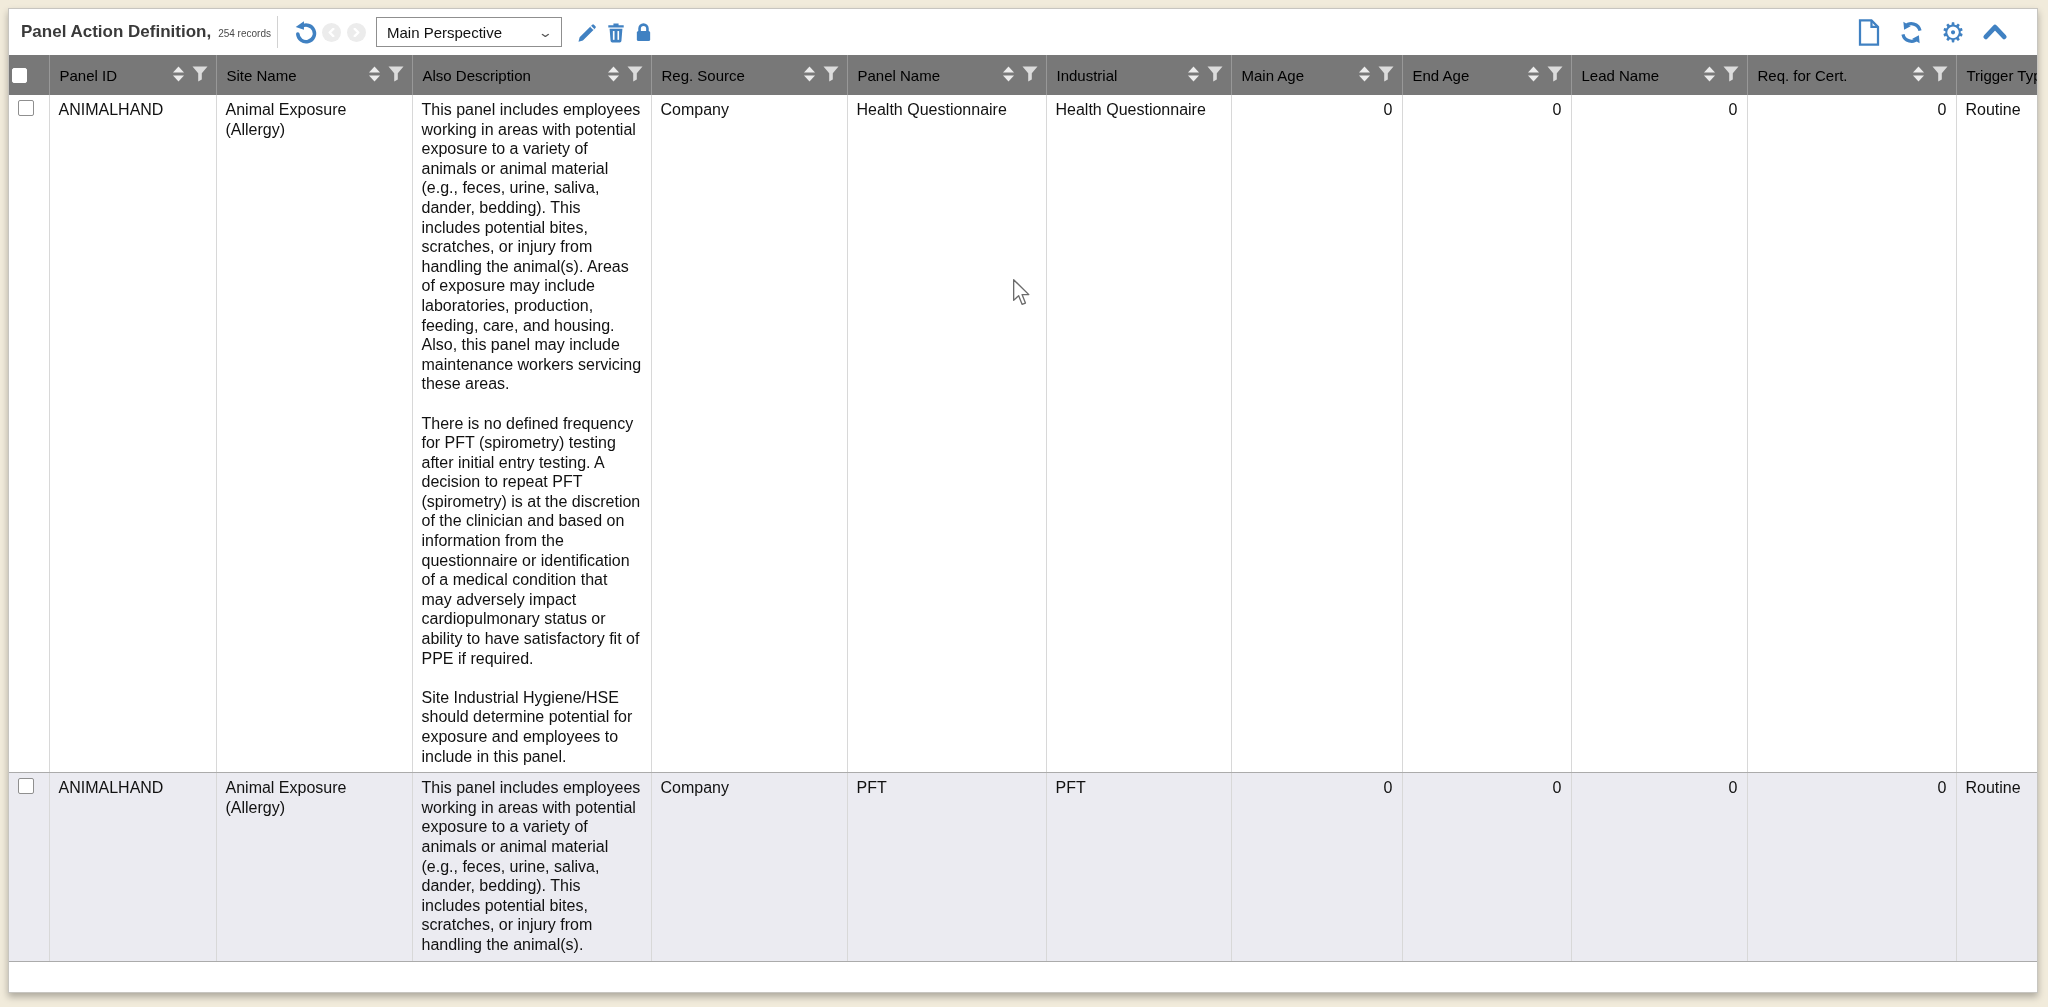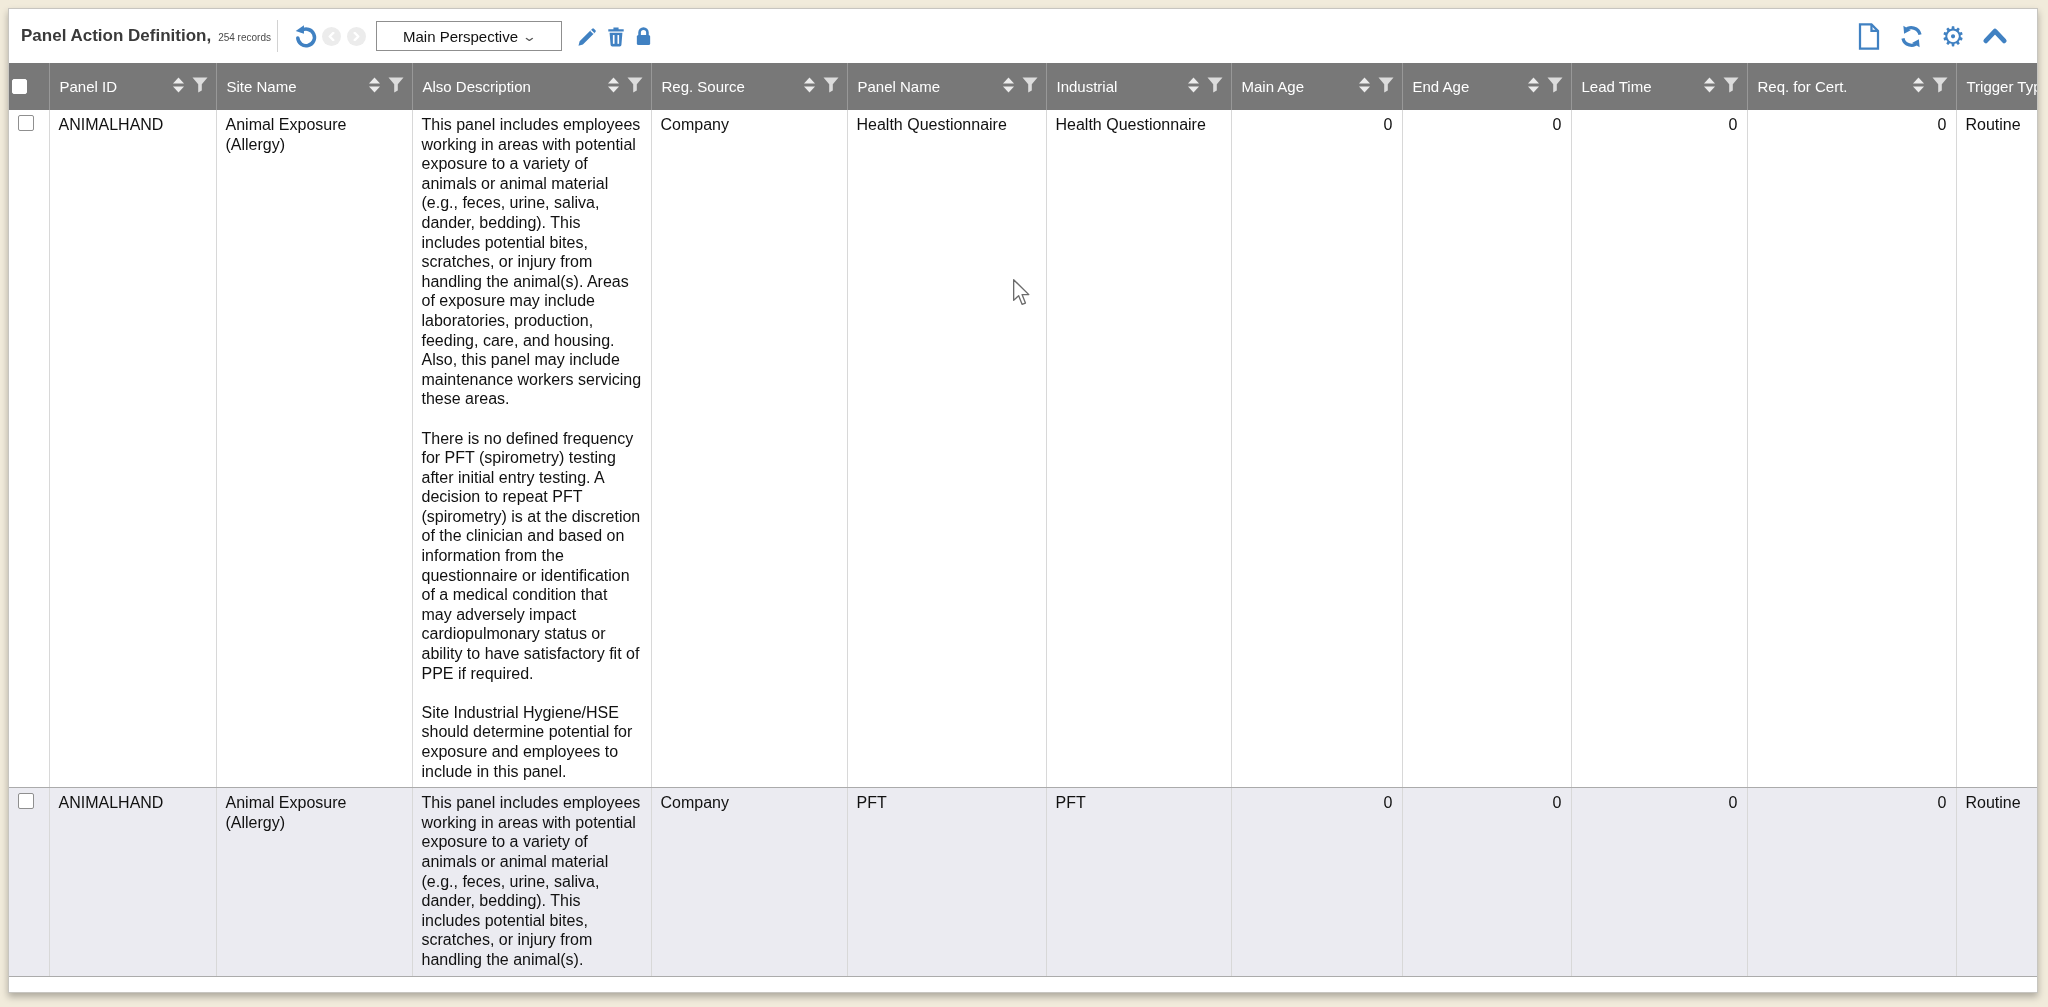--- a/index.html
+++ b/index.html
@@ -13,44 +13,44 @@
   }
   .app-panel {
     position:absolute; left:8px; top:8px; width:2030px; height:985px;
     background:#ffffff;
     border:1px solid #c7c5c0;
     box-shadow:0 4px 7px rgba(0,0,0,0.28);
     overflow:hidden;
   }
   
   .toolbar {
-    height:54px; display:flex; align-items:center;
+    height:46px; display:flex; align-items:center;
     background:#ffffff; padding:0 12px; position:relative;
   }
   .title-wrap { display:flex; align-items:baseline; gap:7px; white-space:nowrap; }
   .panel-title { font-size:17px; font-weight:bold; color:#3a3a3a; }
   .record-count { font-size:10px; color:#4a4a4a; }
   .tb-divider { width:1px; height:32px; background:#d2d2d2; margin:0 14px 0 6px; }
   .tb-btn { border:none; background:transparent; display:flex; align-items:center; justify-content:center;
             width:28px; height:28px; cursor:pointer; padding:0; }
   .nav-circle { width:19px; height:19px; border-radius:50%; background:#ececec;
                 display:flex; align-items:center; justify-content:center; }
   .nav-group { display:flex; gap:6px; margin:0 10px 0 2px; }
   .perspective-select {
     width:186px; height:30px; border:1px solid #8f8f8f; background:#ffffff;
     display:flex; align-items:center; justify-content:space-between;
-    padding:0 26px; font-size:15px; color:#111; cursor:pointer; margin-right:12px;
+    padding:0 10px; font-size:15px; color:#111; cursor:pointer; margin-right:12px;
   }
   .select-chevron { color:#555; font-size:13px; transform:scaleX(1.4); }
   .right-icons { margin-left:auto; display:flex; align-items:center; gap:14px; padding-right:16px; }
   
   .grid { border-collapse:collapse; table-layout:fixed; width:2207px; }
   .grid thead th {
-    background:#787878; color:#ffffff; font-weight:normal; font-size:15px;
-    height:47px; text-align:left; border-right:1px solid #989898; padding:0;
+    background:#787878; color:#000000; font-weight:normal; font-size:15px;
+    height:40px; text-align:left; border-right:1px solid #989898; padding:0;
     overflow:hidden;
   }
   .th-inner { display:flex; align-items:center; justify-content:space-between; padding:0 8px 0 10px; }
   .th-icons { display:flex; align-items:center; gap:7px; flex:0 0 auto; }
   .grid td {
     vertical-align:top; font-size:16px; line-height:19.6px;
     border-right:1px solid #d8d8d8; border-bottom:1px solid #ababab;
     padding:5px 9px 6px 9px; overflow:hidden; color:#111;
   }
   .grid tr.row-even td { background:#ffffff; }
@@ -300,21 +300,21 @@
                     <polygon points="1,9.5 12,9.5 6.5,15.5" fill="#ececec"></polygon>
                   </svg></span>
               <span><svg width="16" height="16" viewBox="0 0 16 16">
                     <path d="M0.5 0.5 h15 L9.8 7.2 v6.2 l-3.6 2.1 V7.2 Z" fill="#dcdcdc"></path>
                   </svg></span>
             </span>
           </div>
         </th>
         <th>
           <div class="th-inner">
-            <span>Lead Time</span>
+            <span>Lead Name</span>
             <span class="th-icons">
               <span><svg width="13" height="16" viewBox="0 0 13 16">
                     <polygon points="6.5,0.5 12,6.5 1,6.5" fill="#ececec"></polygon>
                     <polygon points="1,9.5 12,9.5 6.5,15.5" fill="#ececec"></polygon>
                   </svg></span>
               <span><svg width="16" height="16" viewBox="0 0 16 16">
                     <path d="M0.5 0.5 h15 L9.8 7.2 v6.2 l-3.6 2.1 V7.2 Z" fill="#dcdcdc"></path>
                   </svg></span>
             </span>
           </div>

